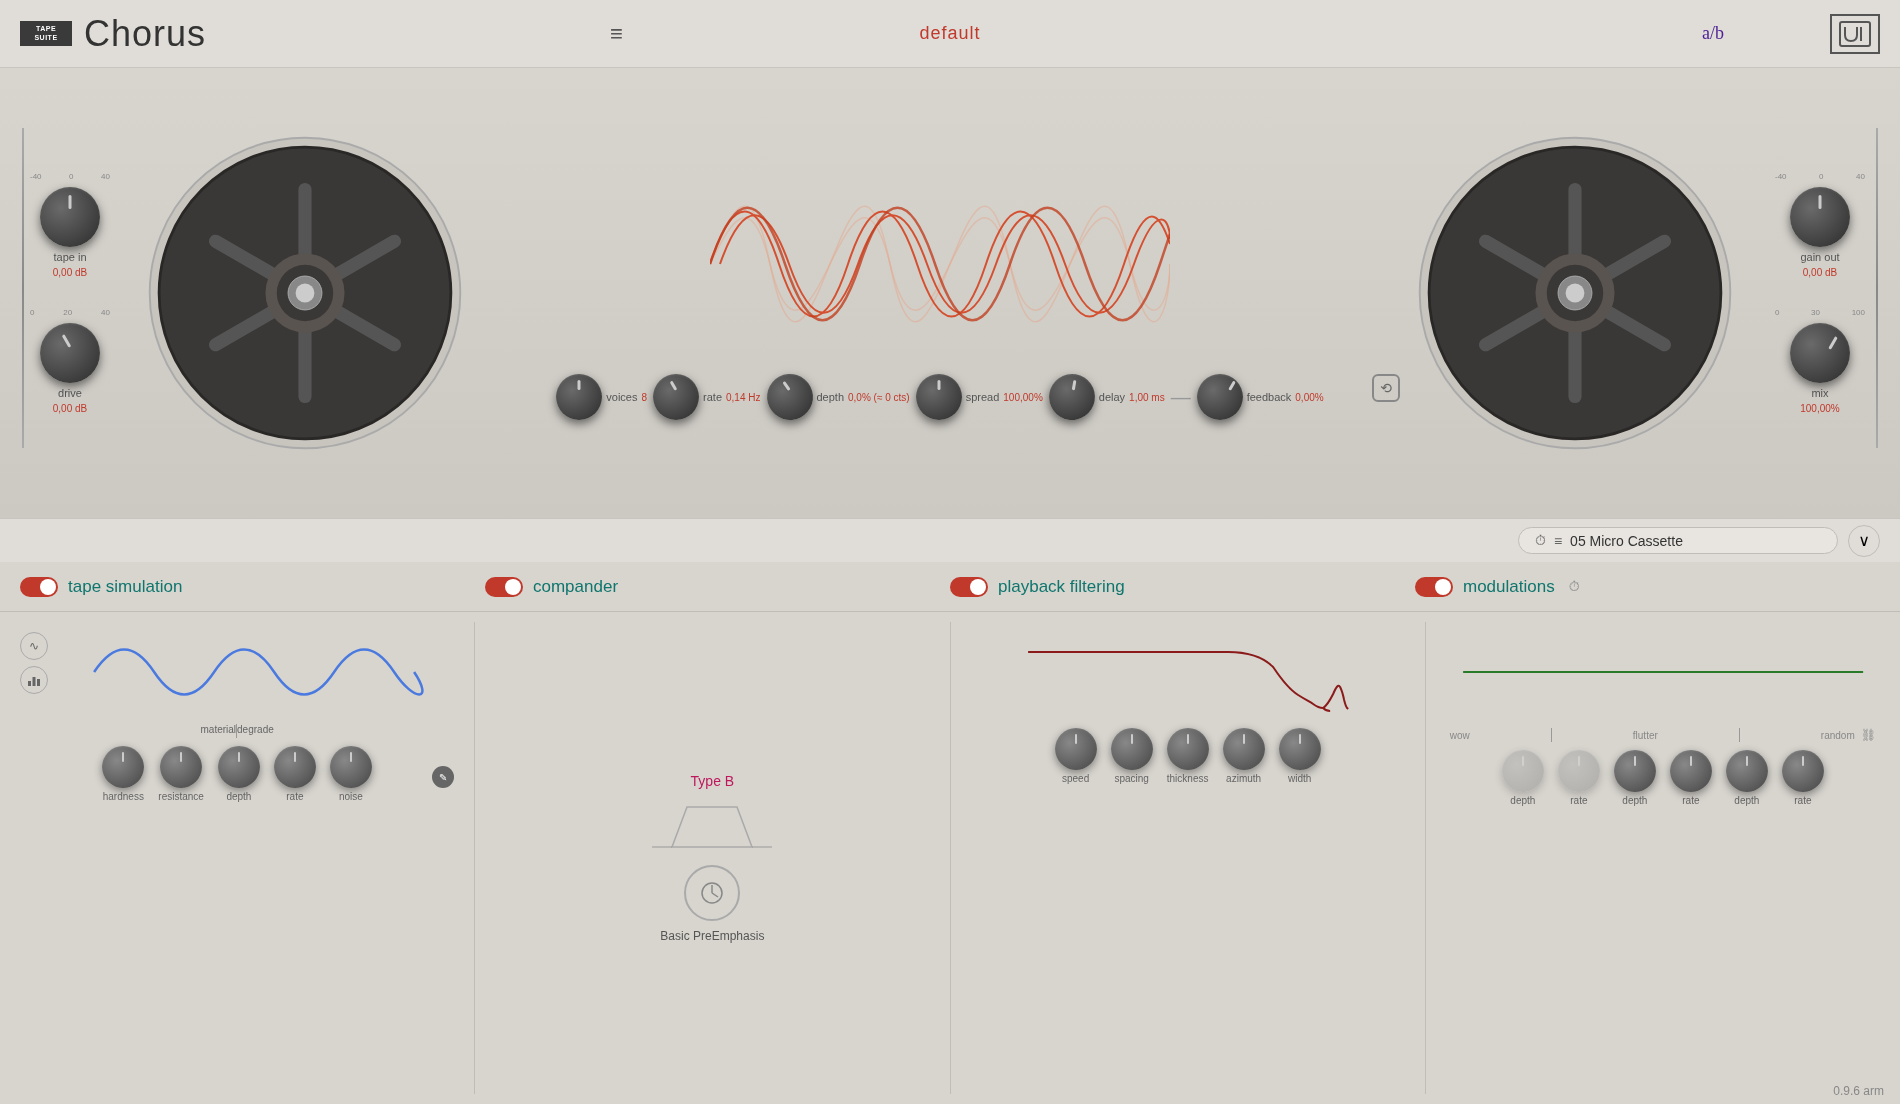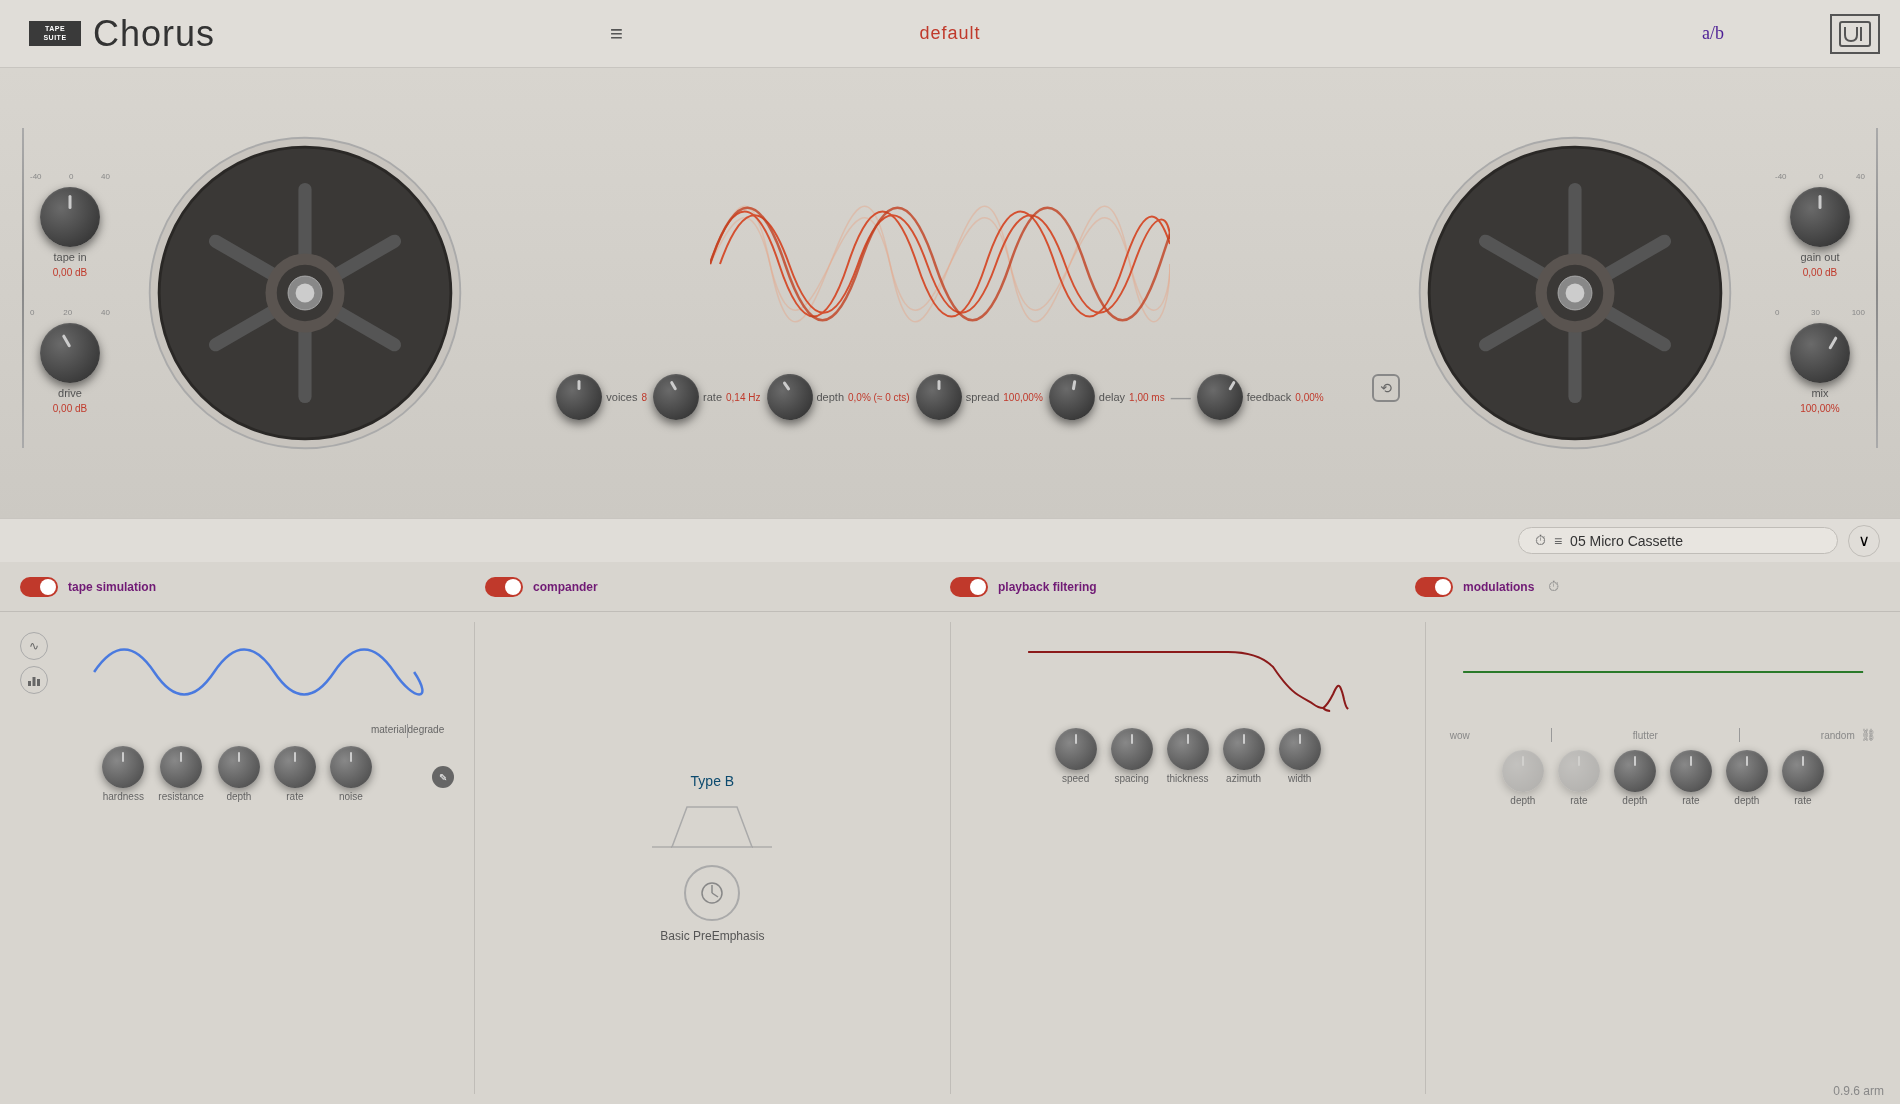--- a/index.html
+++ b/index.html
@@ -19,21 +19,20 @@
       height: 68px;
       background: #e0ddd8;
       border-bottom: 1px solid #c8c5c0;
       padding: 0 20px;
       position: relative;
     }
     .logo-area {
       display: flex;
       align-items: center;
       gap: 12px;
-      margin-left: 9px;
     }
     .tape-suite-badge {
       background: #3a3a3a;
       color: #fff;
       font-size: 10px;
       font-weight: bold;
       letter-spacing: 1px;
       padding: 4px 6px;
       line-height: 1.2;
       width: 52px;
@@ -276,23 +275,23 @@
       content: '';
       position: absolute;
       width: 16px;
       height: 16px;
       background: white;
       border-radius: 50%;
       top: 2px;
       right: 2px;
     }
     .toggle-label {
-      font-size: 12px;
-      color: #701a75;
-      font-weight: 700;
+      font-size: 17px;
+      color: #0f766e;
+      font-weight: 400;
     }
 
     
     .sections-content {
       display: flex;
       flex: 1;
       padding: 10px 0;
     }
     .section-panel {
       flex: 1;
@@ -356,21 +355,21 @@
       color: #888;
     }
 
     
     .compander-display {
       display: flex;
       flex-direction: column;
       align-items: center;
       gap: 8px;
     }
-    .type-b-label { font-size: 14px; color: #0c4a6e; }
+    .type-b-label { font-size: 14px; color: #be185d; }
     .compander-knob-circle {
       width: 56px;
       height: 56px;
       border-radius: 50%;
       border: 2px solid #aaa;
       background: #d8d5cf;
       display: flex;
       align-items: center;
       justify-content: center;
       font-size: 18px;
@@ -394,21 +393,21 @@
     }
 
     .modulations-clock {
       font-size: 14px;
       color: #888;
       margin-left: 4px;
     }
 
     .material-degrade-labels {
       display: flex;
-      justify-content: flex-end;
+      justify-content: center;
       width: 100%;
       padding: 0 10px;
       font-size: 10px;
       color: #666;
     }
     .separator-line {
       width: 1px;
       height: 14px;
       background: #999;
     }

